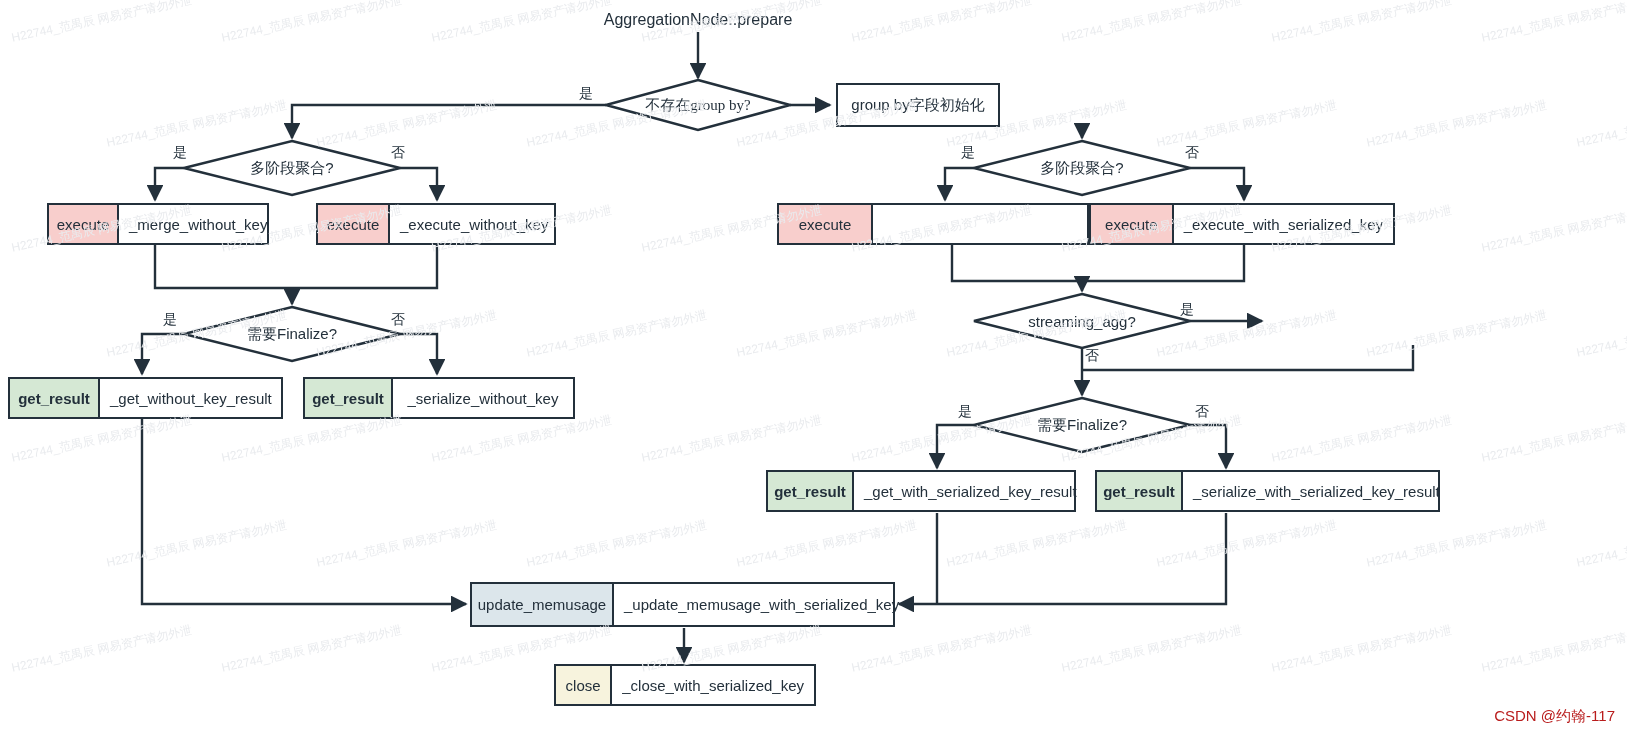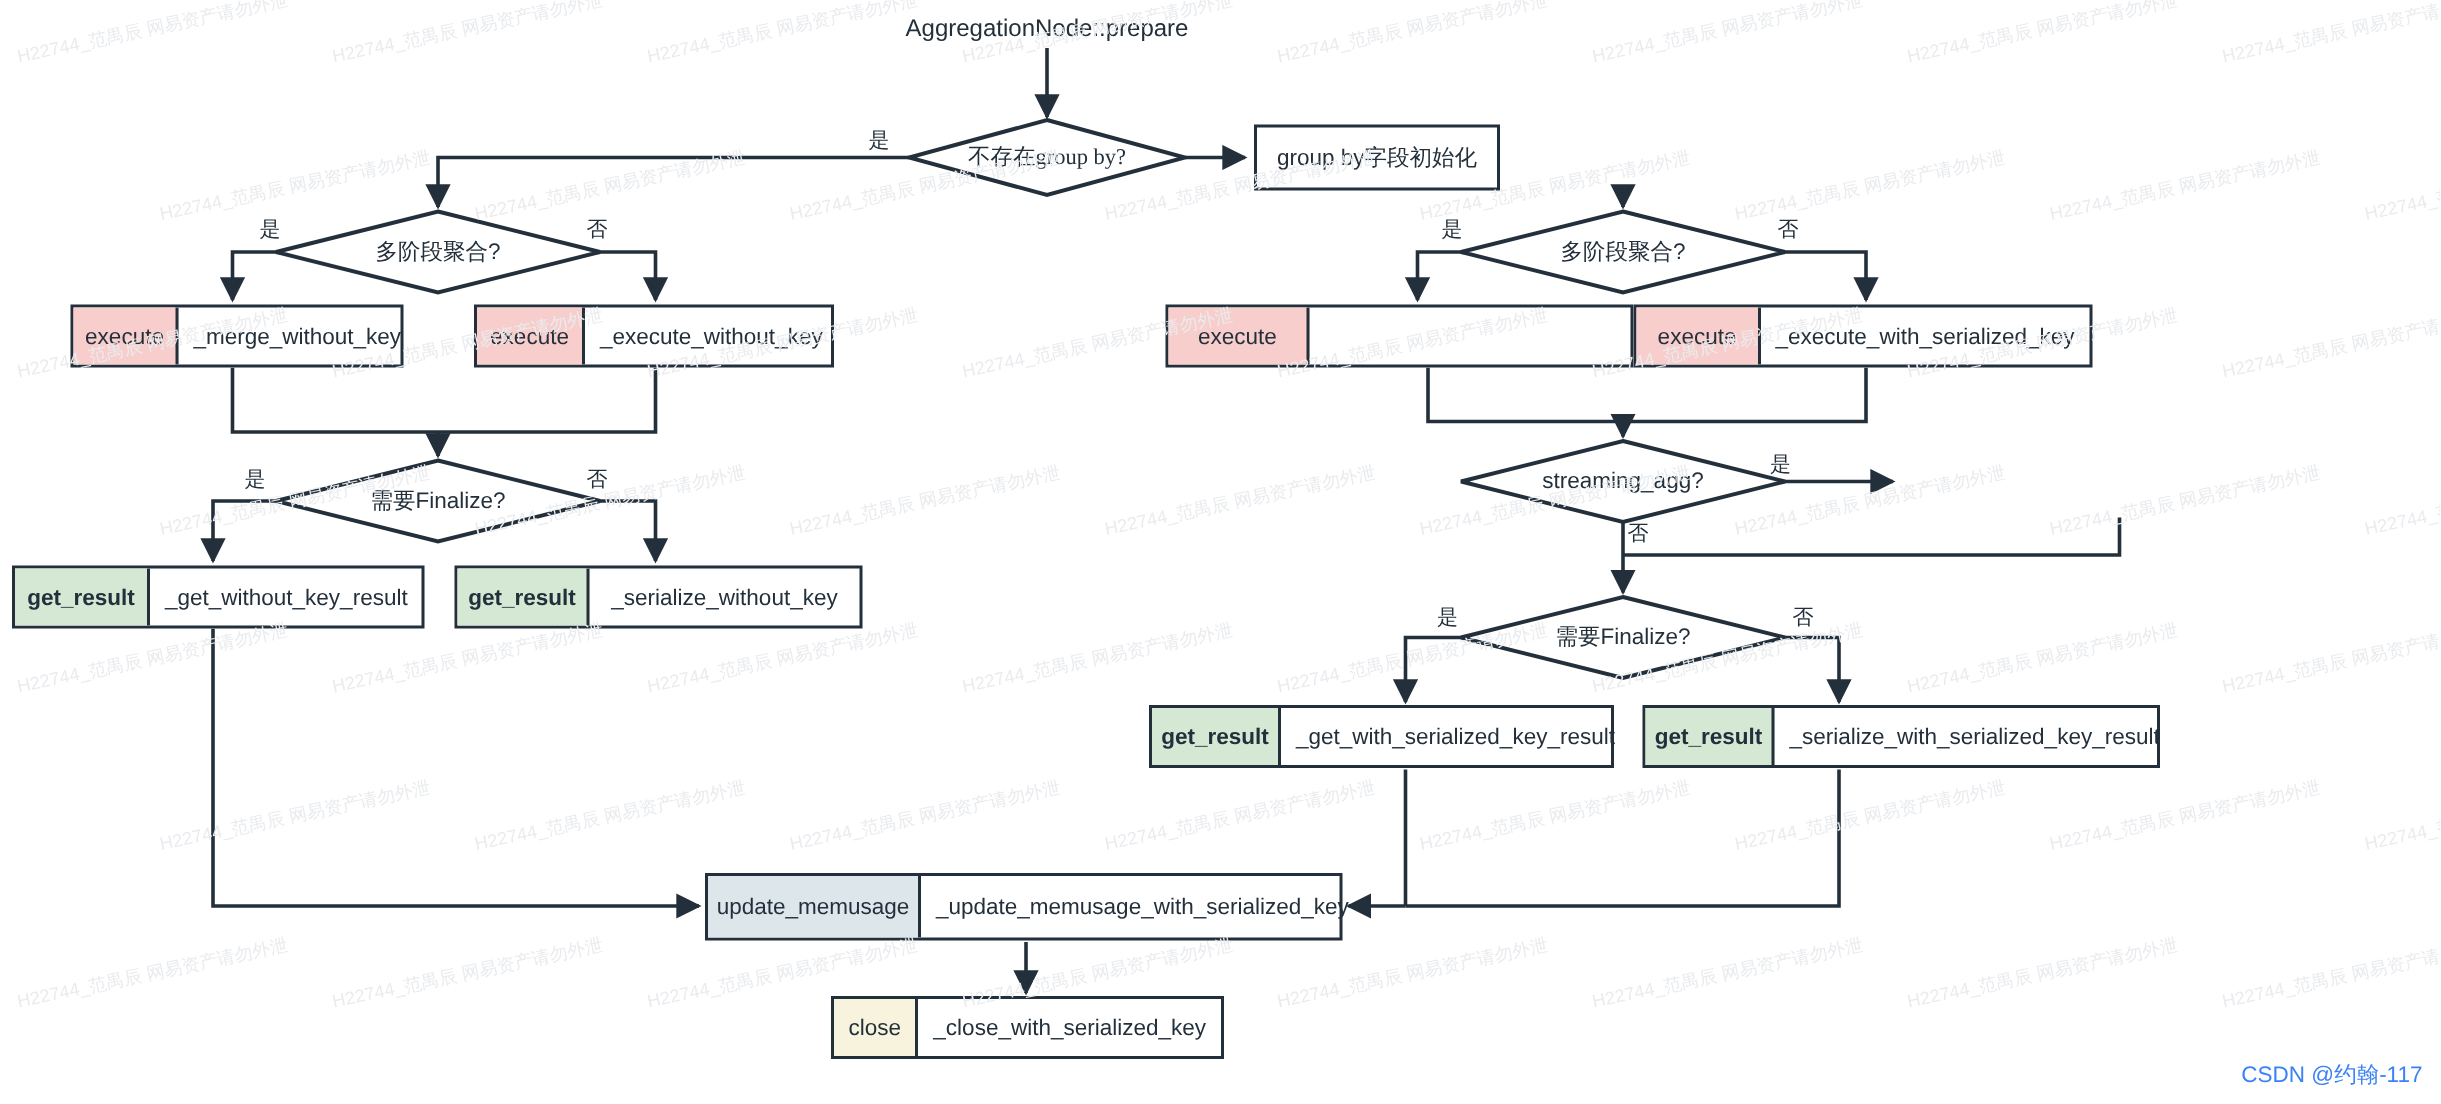--- a/index.html
+++ b/index.html
@@ -101,21 +101,21 @@
     color: #23303b;
     font-size: 16px;
     white-space: nowrap;
     z-index: 2;
     transform: translate(-50%, -50%);
   }
   .credit {
     position: absolute;
     right: 12px;
     bottom: 10px;
-    color: #3b82f6;
+    color: #b91c1c;
     font-size: 15px;
     z-index: 4;
     white-space: nowrap;
   }
 </style>
 </head>
 <body>
 
 <div id="canvas">
 

